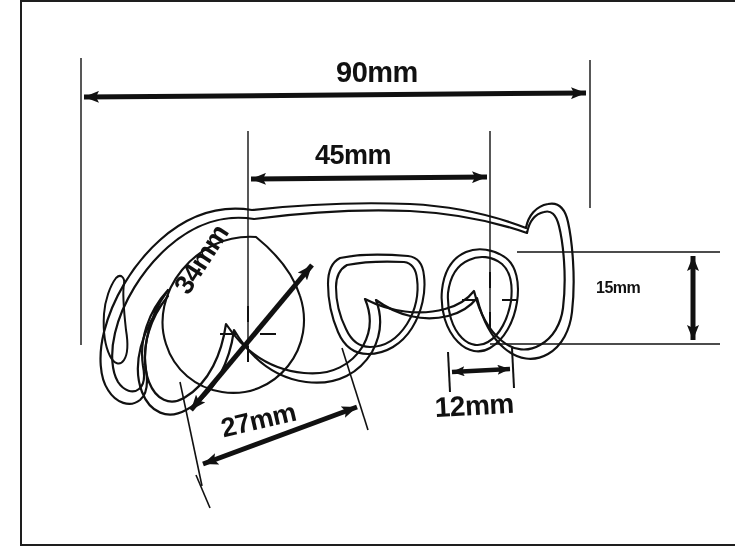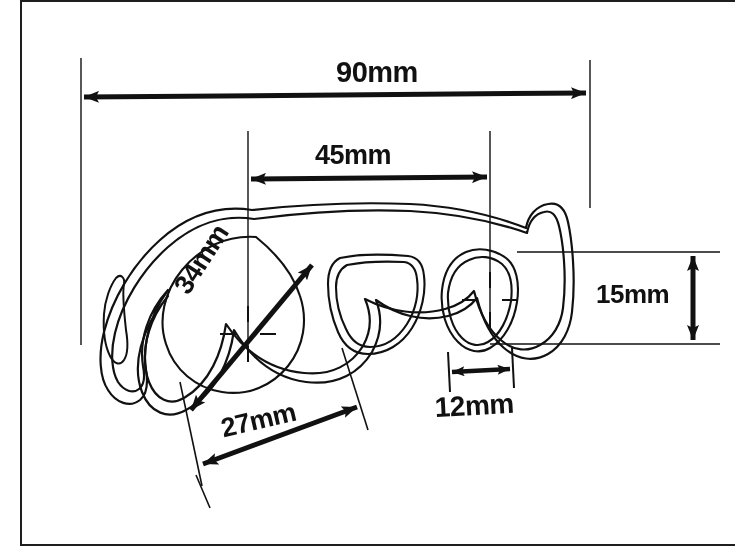--- a/index.html
+++ b/index.html
@@ -54,21 +54,21 @@
   #label-27 {
     left: 198px;
     top: 414px;
     font-size: 27px;
     transform: rotate(-13deg);
     transform-origin: left top;
   }
   #label-15 {
     left: 576px;
     top: 279px;
-    font-size: 26px;
+    font-size: 16px;
   }
   #label-12 {
     left: 414px;
     top: 392px;
     font-size: 28px;
     transform: rotate(-3deg);
     transform-origin: left top;
   }
 </style>
 </head>

